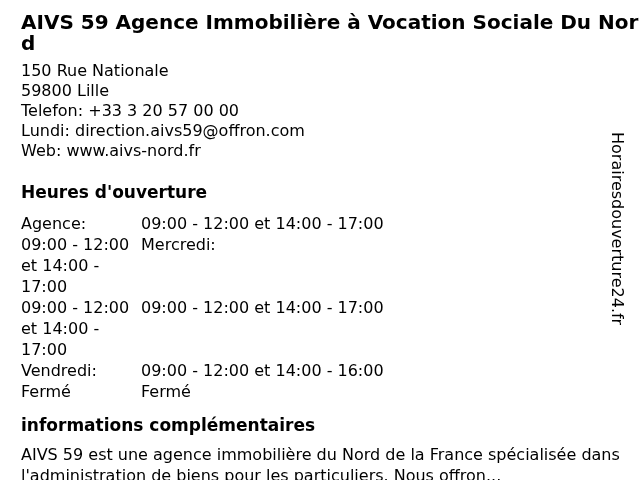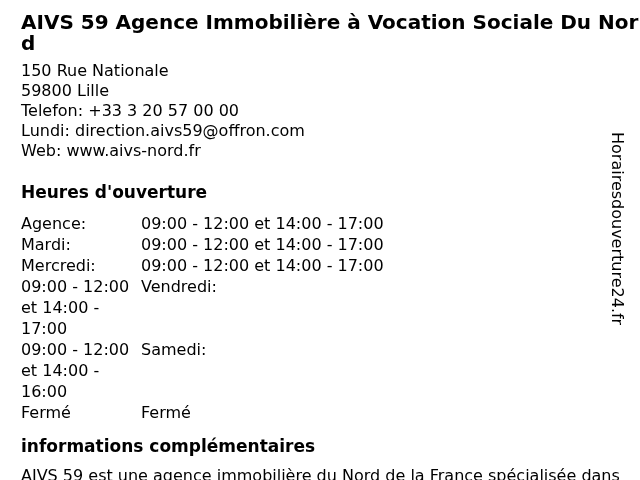--- a/index.html
+++ b/index.html
@@ -88,28 +88,26 @@
       <span>Web:</span>
       <span>www.aivs-nord.fr</span>
     </div>
   </div>
 
   <h2 class="section-heading">Heures d'ouverture</h2>
 
   <div class="hours-table">
     <div>Agence:</div>
     <div>09:00 - 12:00 et 14:00 - 17:00</div>
-    <div>Mardi:</div>
     <div>09:00 - 12:00 et 14:00 - 17:00</div>
     <div>Mercredi:</div>
     <div>09:00 - 12:00 et 14:00 - 17:00</div>
     <div>09:00 - 12:00 et 14:00 - 17:00</div>
     <div>Vendredi:</div>
     <div>09:00 - 12:00 et 14:00 - 16:00</div>
-    <div>Samedi:</div>
     <div>Fermé</div>
     <div>Fermé</div>
   </div>
 
   <h2 class="section-heading info-heading">informations complémentaires</h2>
 
   <p class="info-text">AIVS 59 est une agence immobilière du Nord de la France spécialisée dans l'administration de biens pour les particuliers. Nous offron...</p>
 
 </div>
 

